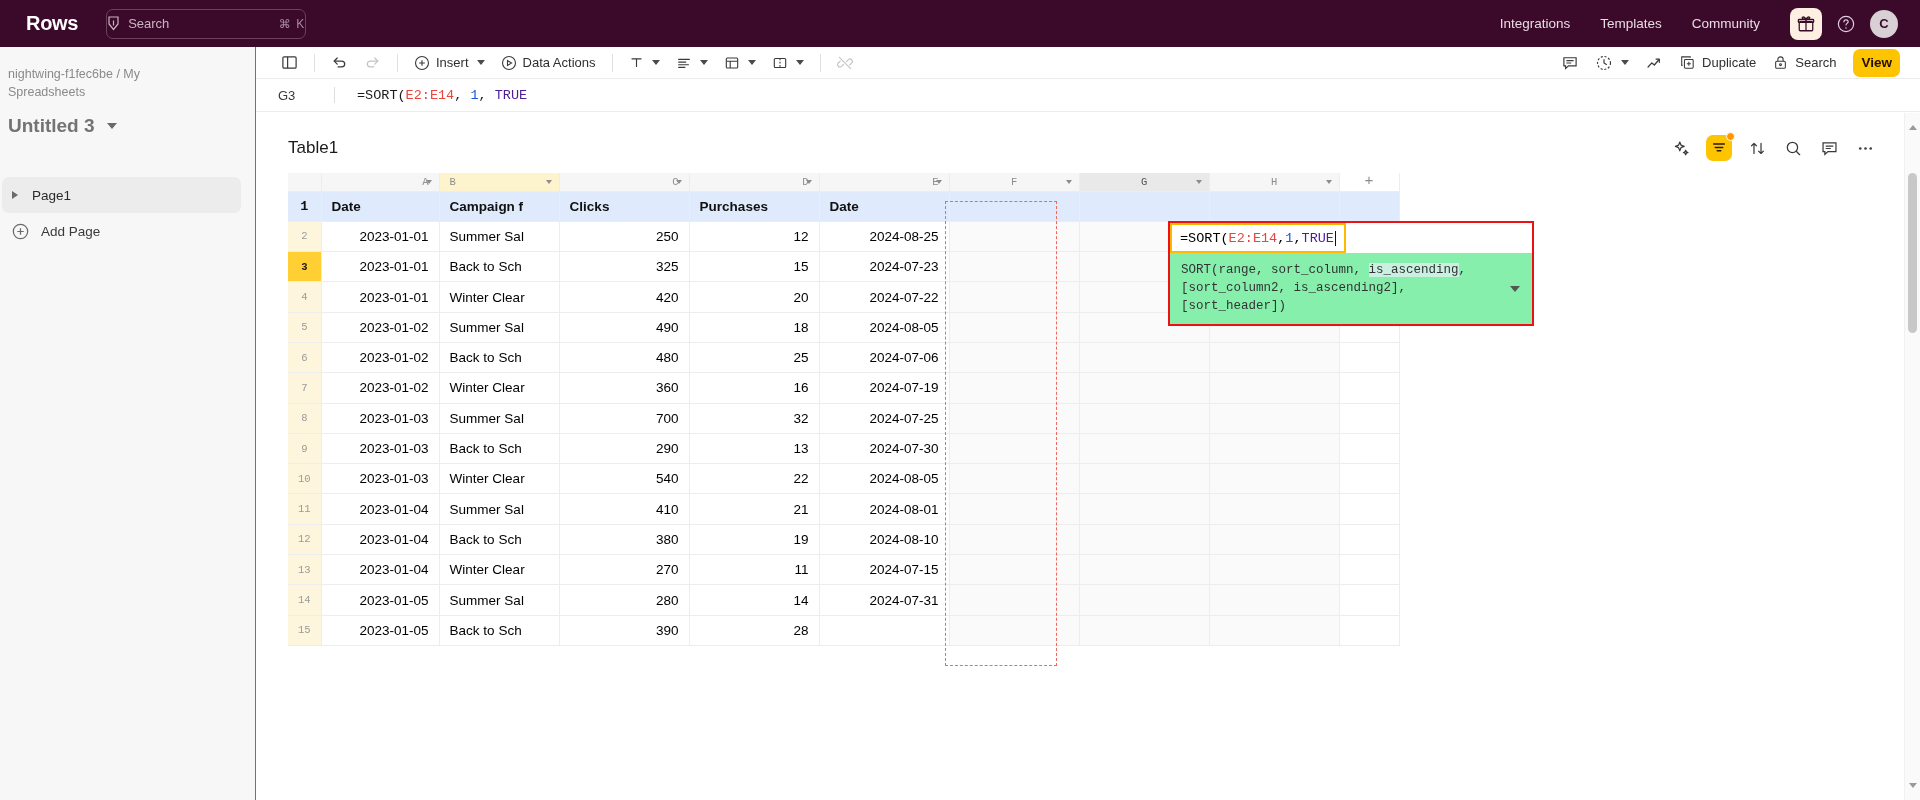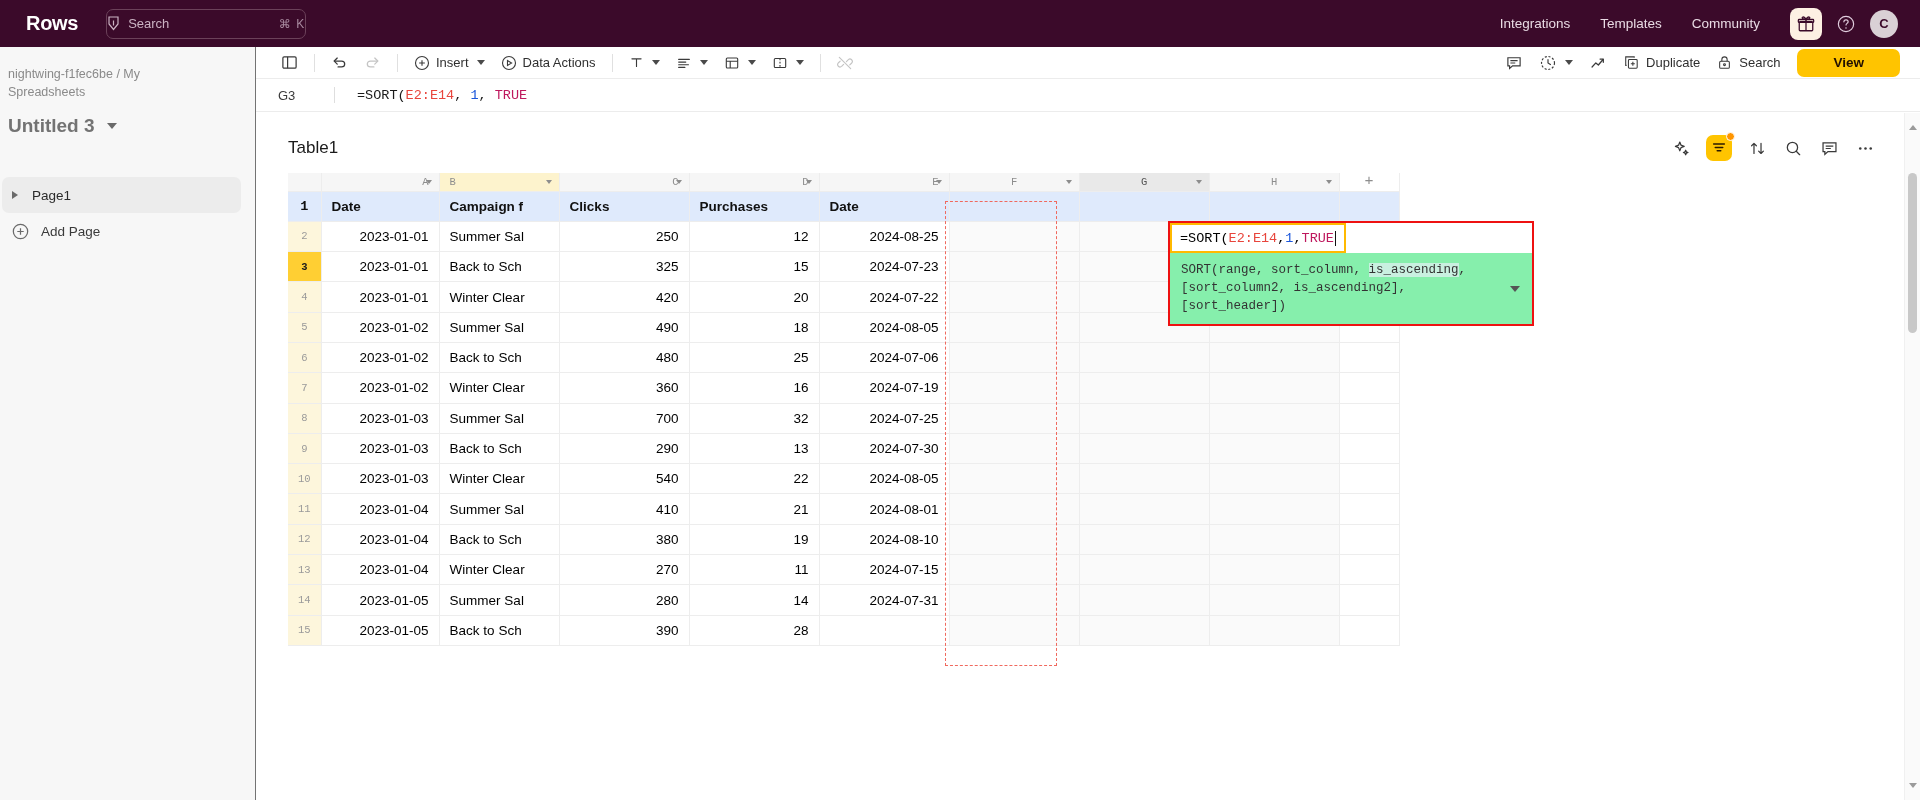--- a/index.html
+++ b/index.html
@@ -102,21 +102,21 @@
     font-size: 13px; color: #2f2f2f; white-space: nowrap;
   }
   .tb-sep { width: 1px; height: 18px; background: #e0e0e0; margin: 0 7px; }
   .tb-spacer { flex: 1; }
   .tb-caret {
     width: 0; height: 0;
     border-left: 4px solid transparent; border-right: 4px solid transparent;
     border-top: 5px solid #4a4a4a; margin-left: 2px;
   }
   .view-btn {
-    height: 28px; padding: 0 36px; border-radius: 7px;
+    height: 28px; padding: 0 8px; border-radius: 7px;
     background: #ffc400; color: #231000;
     font-size: 13.5px; font-weight: 600;
     display: flex; align-items: center; margin-left: 8px;
   }
 
   
   .formula-bar {
     height: 33px; display: flex; align-items: center;
     border-bottom: 1px solid #ececec;
     padding-left: 22px; gap: 0;
@@ -124,21 +124,21 @@
   .cellref {
     width: 56px; font-size: 13px; color: #3a3a3a;
     font-family: Liberation Sans, sans-serif;
   }
   .fb-sep { width: 1px; height: 16px; background: #dedede; margin-right: 22px; }
   .formula-text {
     font-family: "Liberation Mono", monospace; font-size: 13.5px; color: #1a1a1a;
   }
   .tok-ref { color: #e8453c; }
   .tok-num { color: #1a56db; }
-  .tok-bool { color: #be185d; }
+  .tok-bool { color: #4c1d95; }
 
   
   .sheet {
     position: absolute; top: 66px; left: 0; right: 16px; bottom: 0;
     overflow: hidden;
   }
   .table-head {
     display: flex; align-items: center;
     padding: 22px 0 12px 32px;
   }

